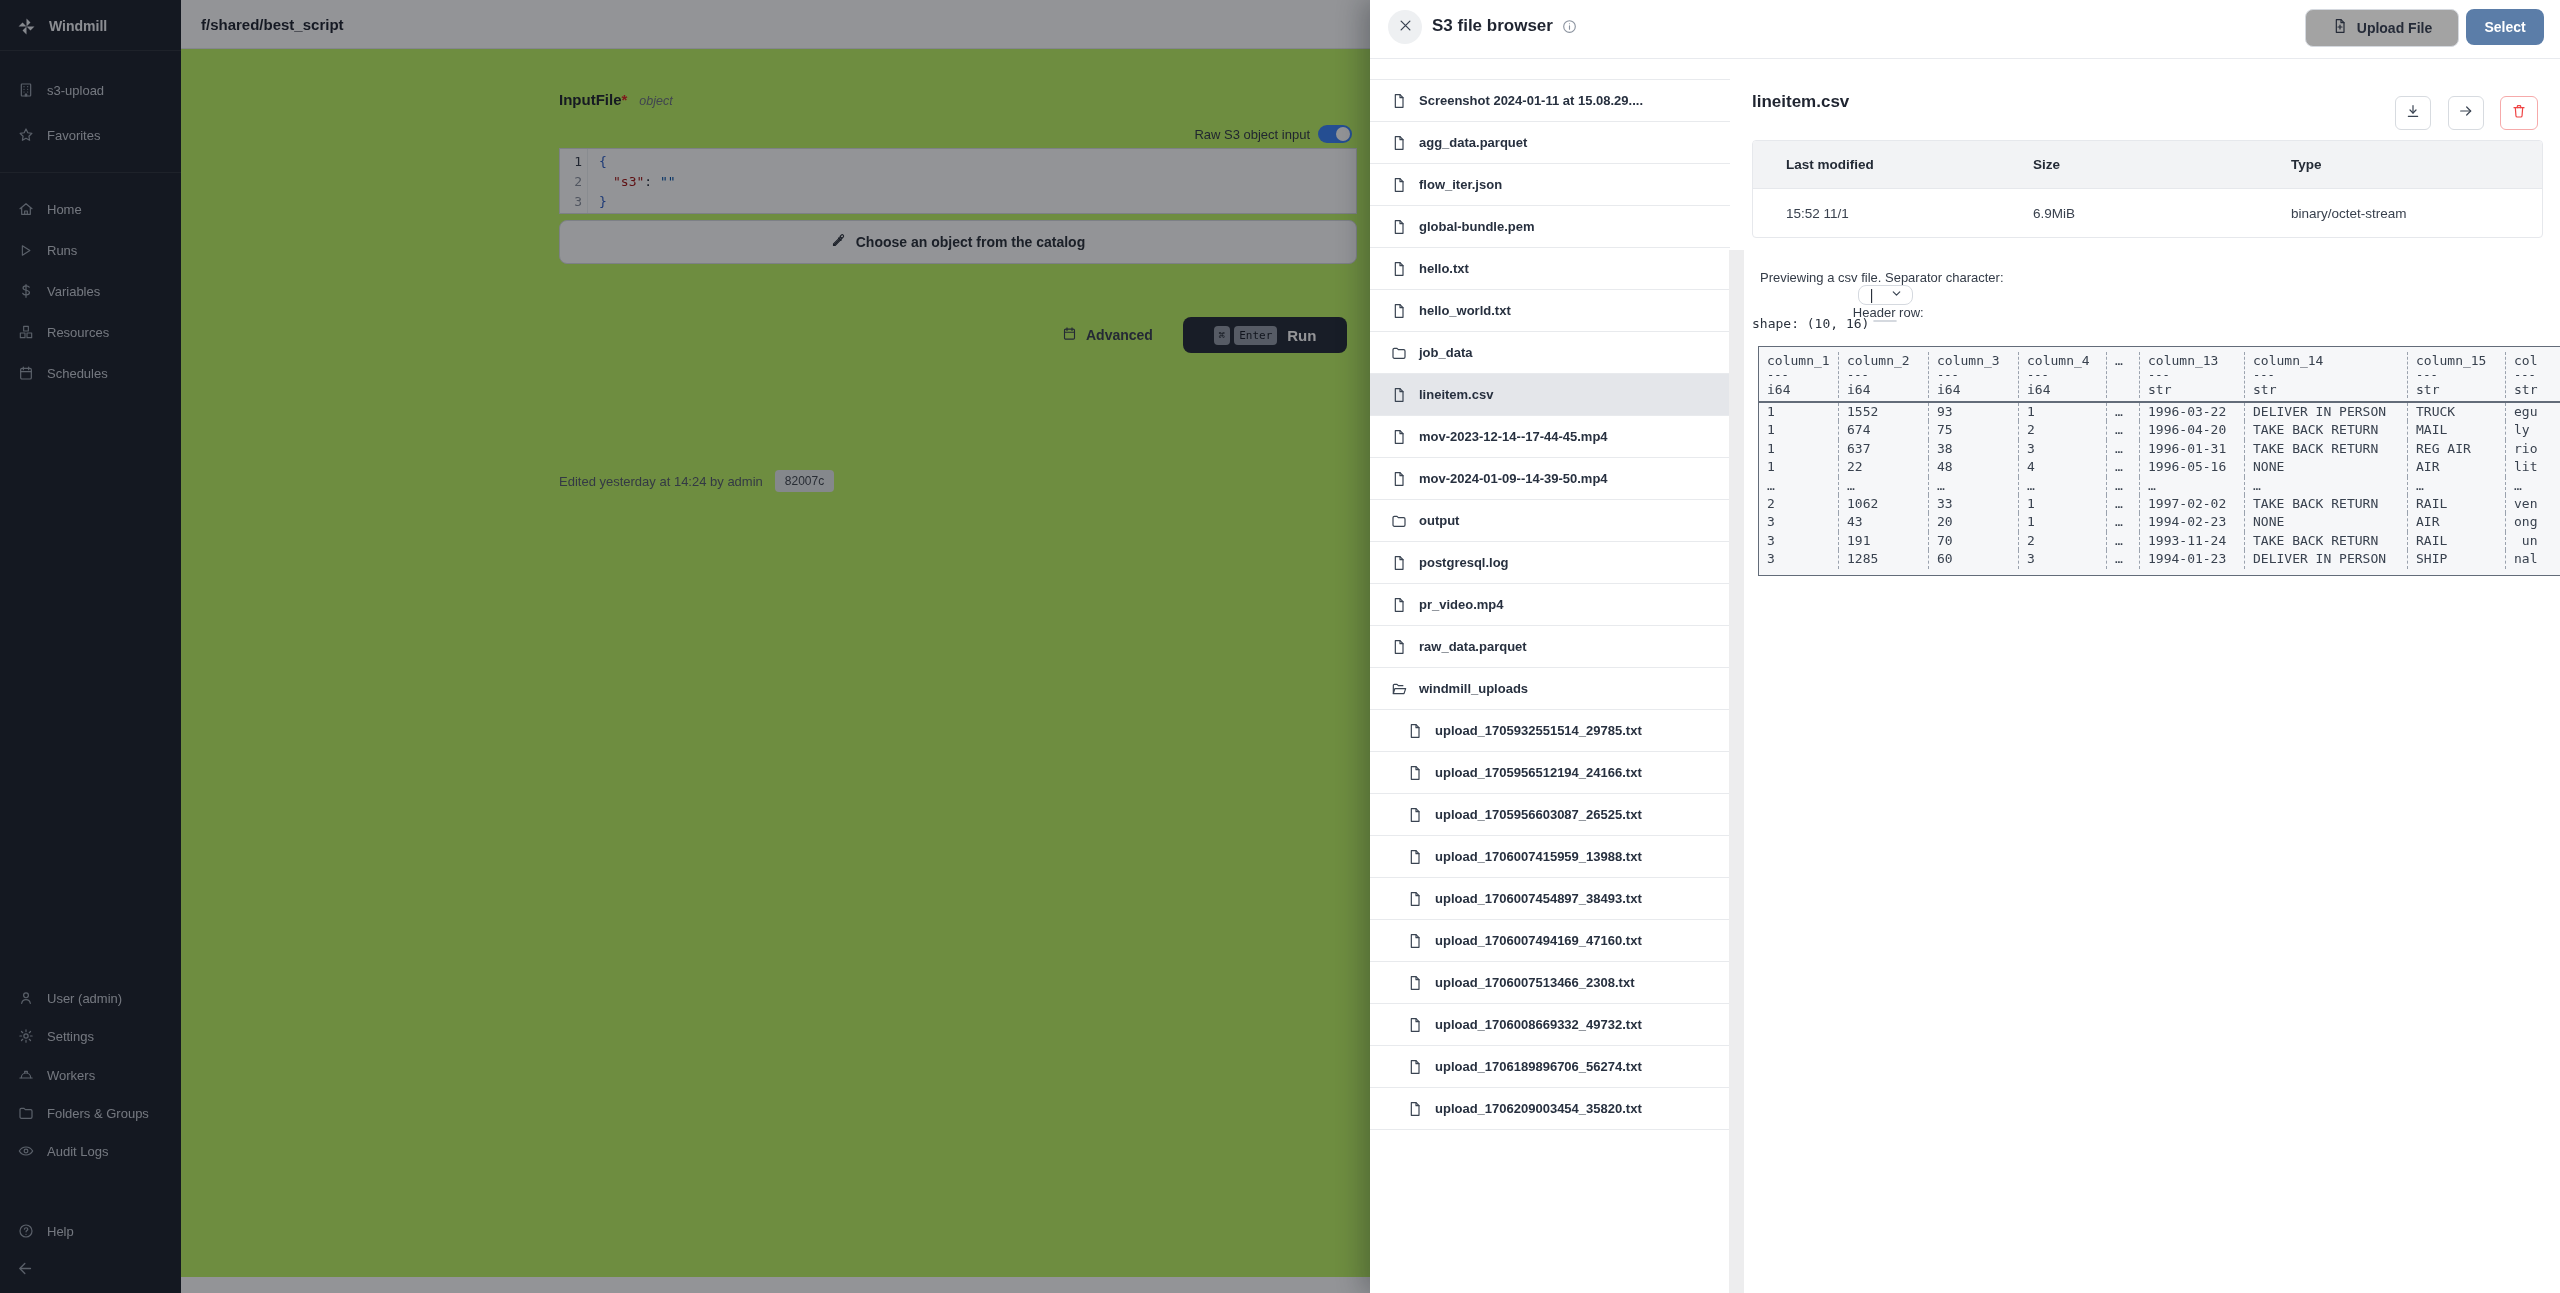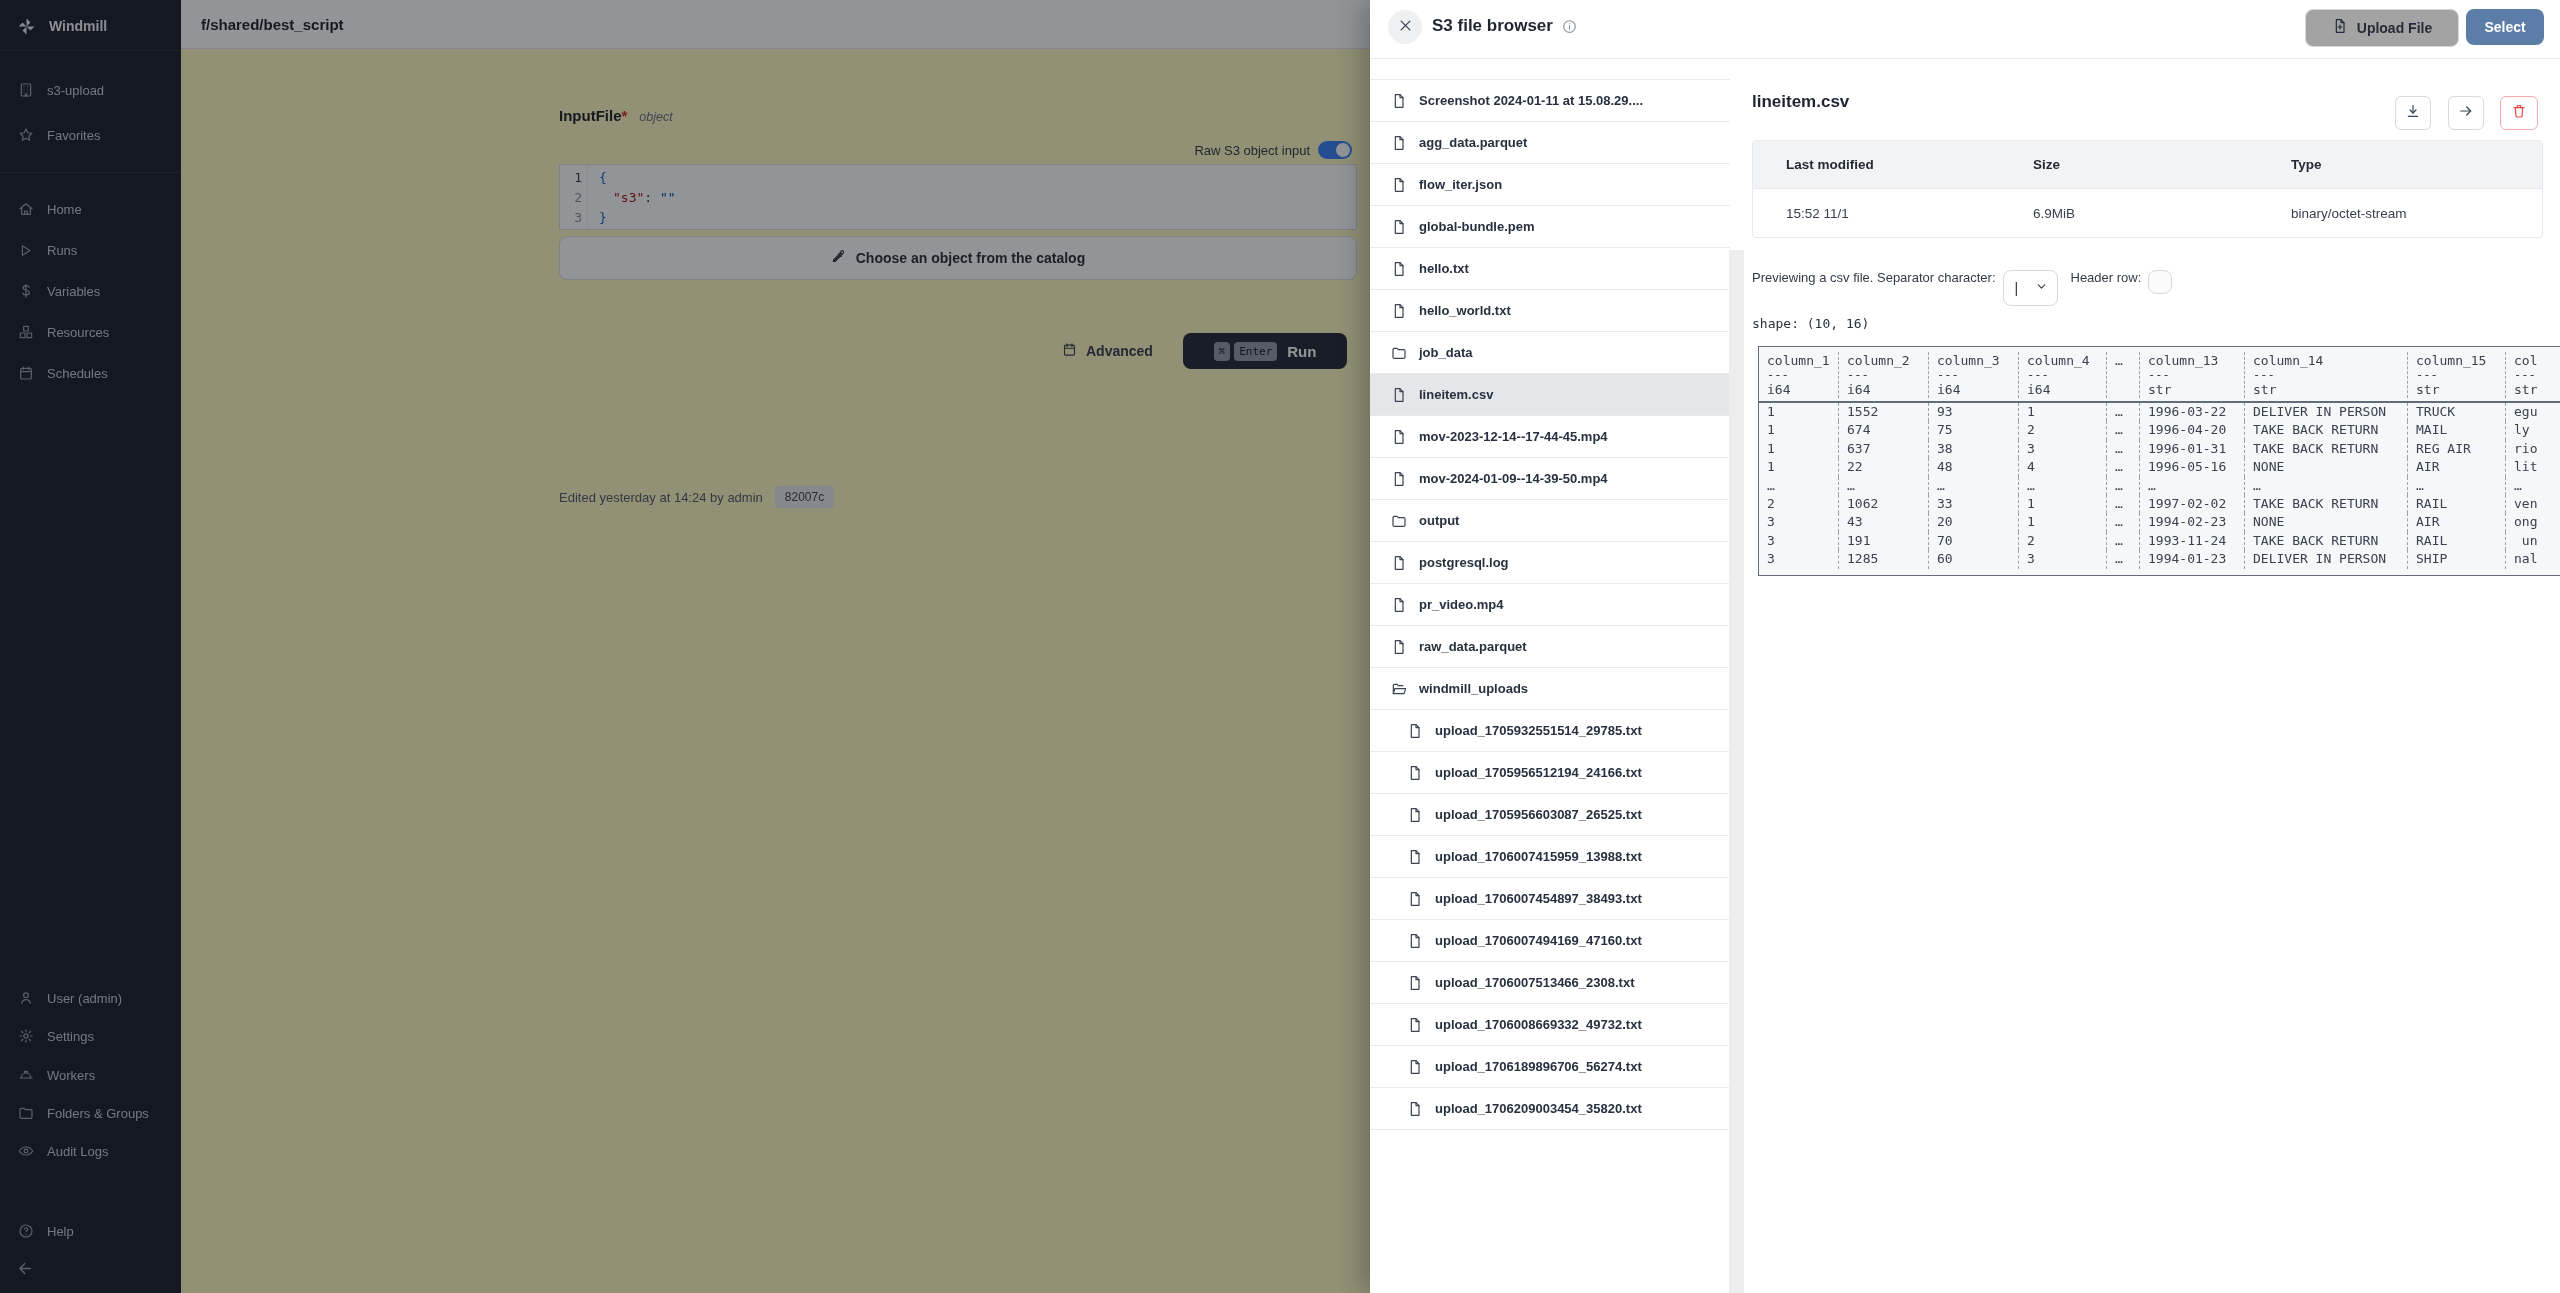--- a/index.html
+++ b/index.html
@@ -14,21 +14,21 @@
   .side-div{position:absolute;left:0;width:181px;height:1px;background:rgba(255,255,255,.08);}
   .side-item{position:absolute;left:0;width:181px;height:40px;display:flex;align-items:center;cursor:pointer;}
   .side-item .sicon{margin-left:17px;width:17px;height:17px;display:flex;align-items:center;justify-content:center;}
   .side-item .slabel{margin-left:13px;font-size:13px;color:#c7ccd4;}
   .sicon svg{display:block;}
 
   
   .topbar{position:absolute;left:181px;top:0;width:1189px;height:48px;background:#ffffff;
           border-bottom:1px solid #e5e7eb;display:flex;align-items:center;z-index:5;}
   .topbar .path{margin-left:20px;font-size:15px;font-weight:700;color:#1f2430;}
-  .main{position:absolute;left:181px;top:49px;width:1189px;height:1244px;background:#fef9c3;z-index:4;}
+  .main{position:absolute;left:181px;top:33px;width:1189px;height:1244px;background:#bef264;z-index:4;}
   .form-col{position:absolute;left:378px;top:0;width:798px;height:1000px;}
   .lbl-row{position:absolute;left:0;top:58px;height:20px;display:flex;align-items:baseline;}
   .lbl-main{font-size:15px;font-weight:700;color:#20262f;}
   .lbl-req{color:#dc2626;font-weight:700;font-size:15px;}
   .lbl-type{margin-left:12px;font-style:italic;font-size:12.5px;color:#6b7280;}
   .toggle-row{position:absolute;right:5px;top:91px;height:20px;display:flex;align-items:center;}
   .toggle-lbl{font-size:13px;color:#333b47;margin-right:8px;}
   .toggle{width:34px;height:18px;border-radius:9px;background:#3b82f6;position:relative;cursor:pointer;}
   .toggle .knob{position:absolute;right:2px;top:2px;width:14px;height:14px;border-radius:50%;background:#fff;}
   .editor{position:absolute;left:0;top:115px;width:796px;height:64px;background:#fff;border:1px solid #d8dce1;}
@@ -87,21 +87,21 @@
   .preview{position:absolute;left:382px;top:58px;width:808px;bottom:0;overflow:hidden;}
   .pv-title{position:absolute;left:0;top:34px;font-size:17px;font-weight:700;color:#1f2430;}
   .icon-btn{position:absolute;top:38px;width:34px;height:32px;border:1px solid #d7dbe0;border-radius:6px;background:#fff;
             display:flex;align-items:center;justify-content:center;cursor:pointer;}
   .icon-btn.danger{border-color:#f6aaaa;}
   .meta-table{position:absolute;left:0;top:82px;width:789px;height:96px;border:1px solid #e6e8ec;border-radius:4px;overflow:hidden;}
   .meta-head,.meta-vals{display:grid;grid-template-columns:247px 258px 1fr;height:48px;align-items:center;box-sizing:border-box;}
   .meta-head{background:#f2f3f5;border-bottom:1px solid #e6e8ec;}
   .meta-head>div{padding-left:33px;font-size:13.5px;font-weight:700;color:#242b36;}
   .meta-vals>div{padding-left:33px;font-size:13.5px;color:#39414e;}
-  .controls{position:absolute;left:0;top:212px;height:36px;display:flex;align-items:flex-start;}
+  .controls{position:absolute;left:8px;top:212px;height:36px;display:flex;align-items:center;flex-direction:column;}
   .ctl-lbl{font-size:13px;color:#333b47;}
   .sep-select{width:55px;height:36px;border:1px solid #d5d9df;border-radius:8px;background:#fff;margin-left:7px;
               display:flex;align-items:center;justify-content:space-between;padding:0 9px 0 11px;box-sizing:border-box;cursor:pointer;}
   .sep-val{font-size:14px;color:#2a313c;}
   .hdr-lbl{margin-left:13px;font-size:13px;color:#333b47;}
   .hdr-check{margin-left:7px;width:24px;height:24px;border:1px solid #d5d9df;border-radius:8px;background:#fbfbfc;cursor:pointer;box-sizing:border-box;}
   .shape-txt{position:absolute;left:0;top:258px;font-family:"DejaVu Sans Mono",monospace;font-size:13px;color:#2a313c;}
 
   
   .csv-table{position:absolute;left:6px;top:288px;width:902px;background:#f6f7f9;border:1.5px solid #636c79;

